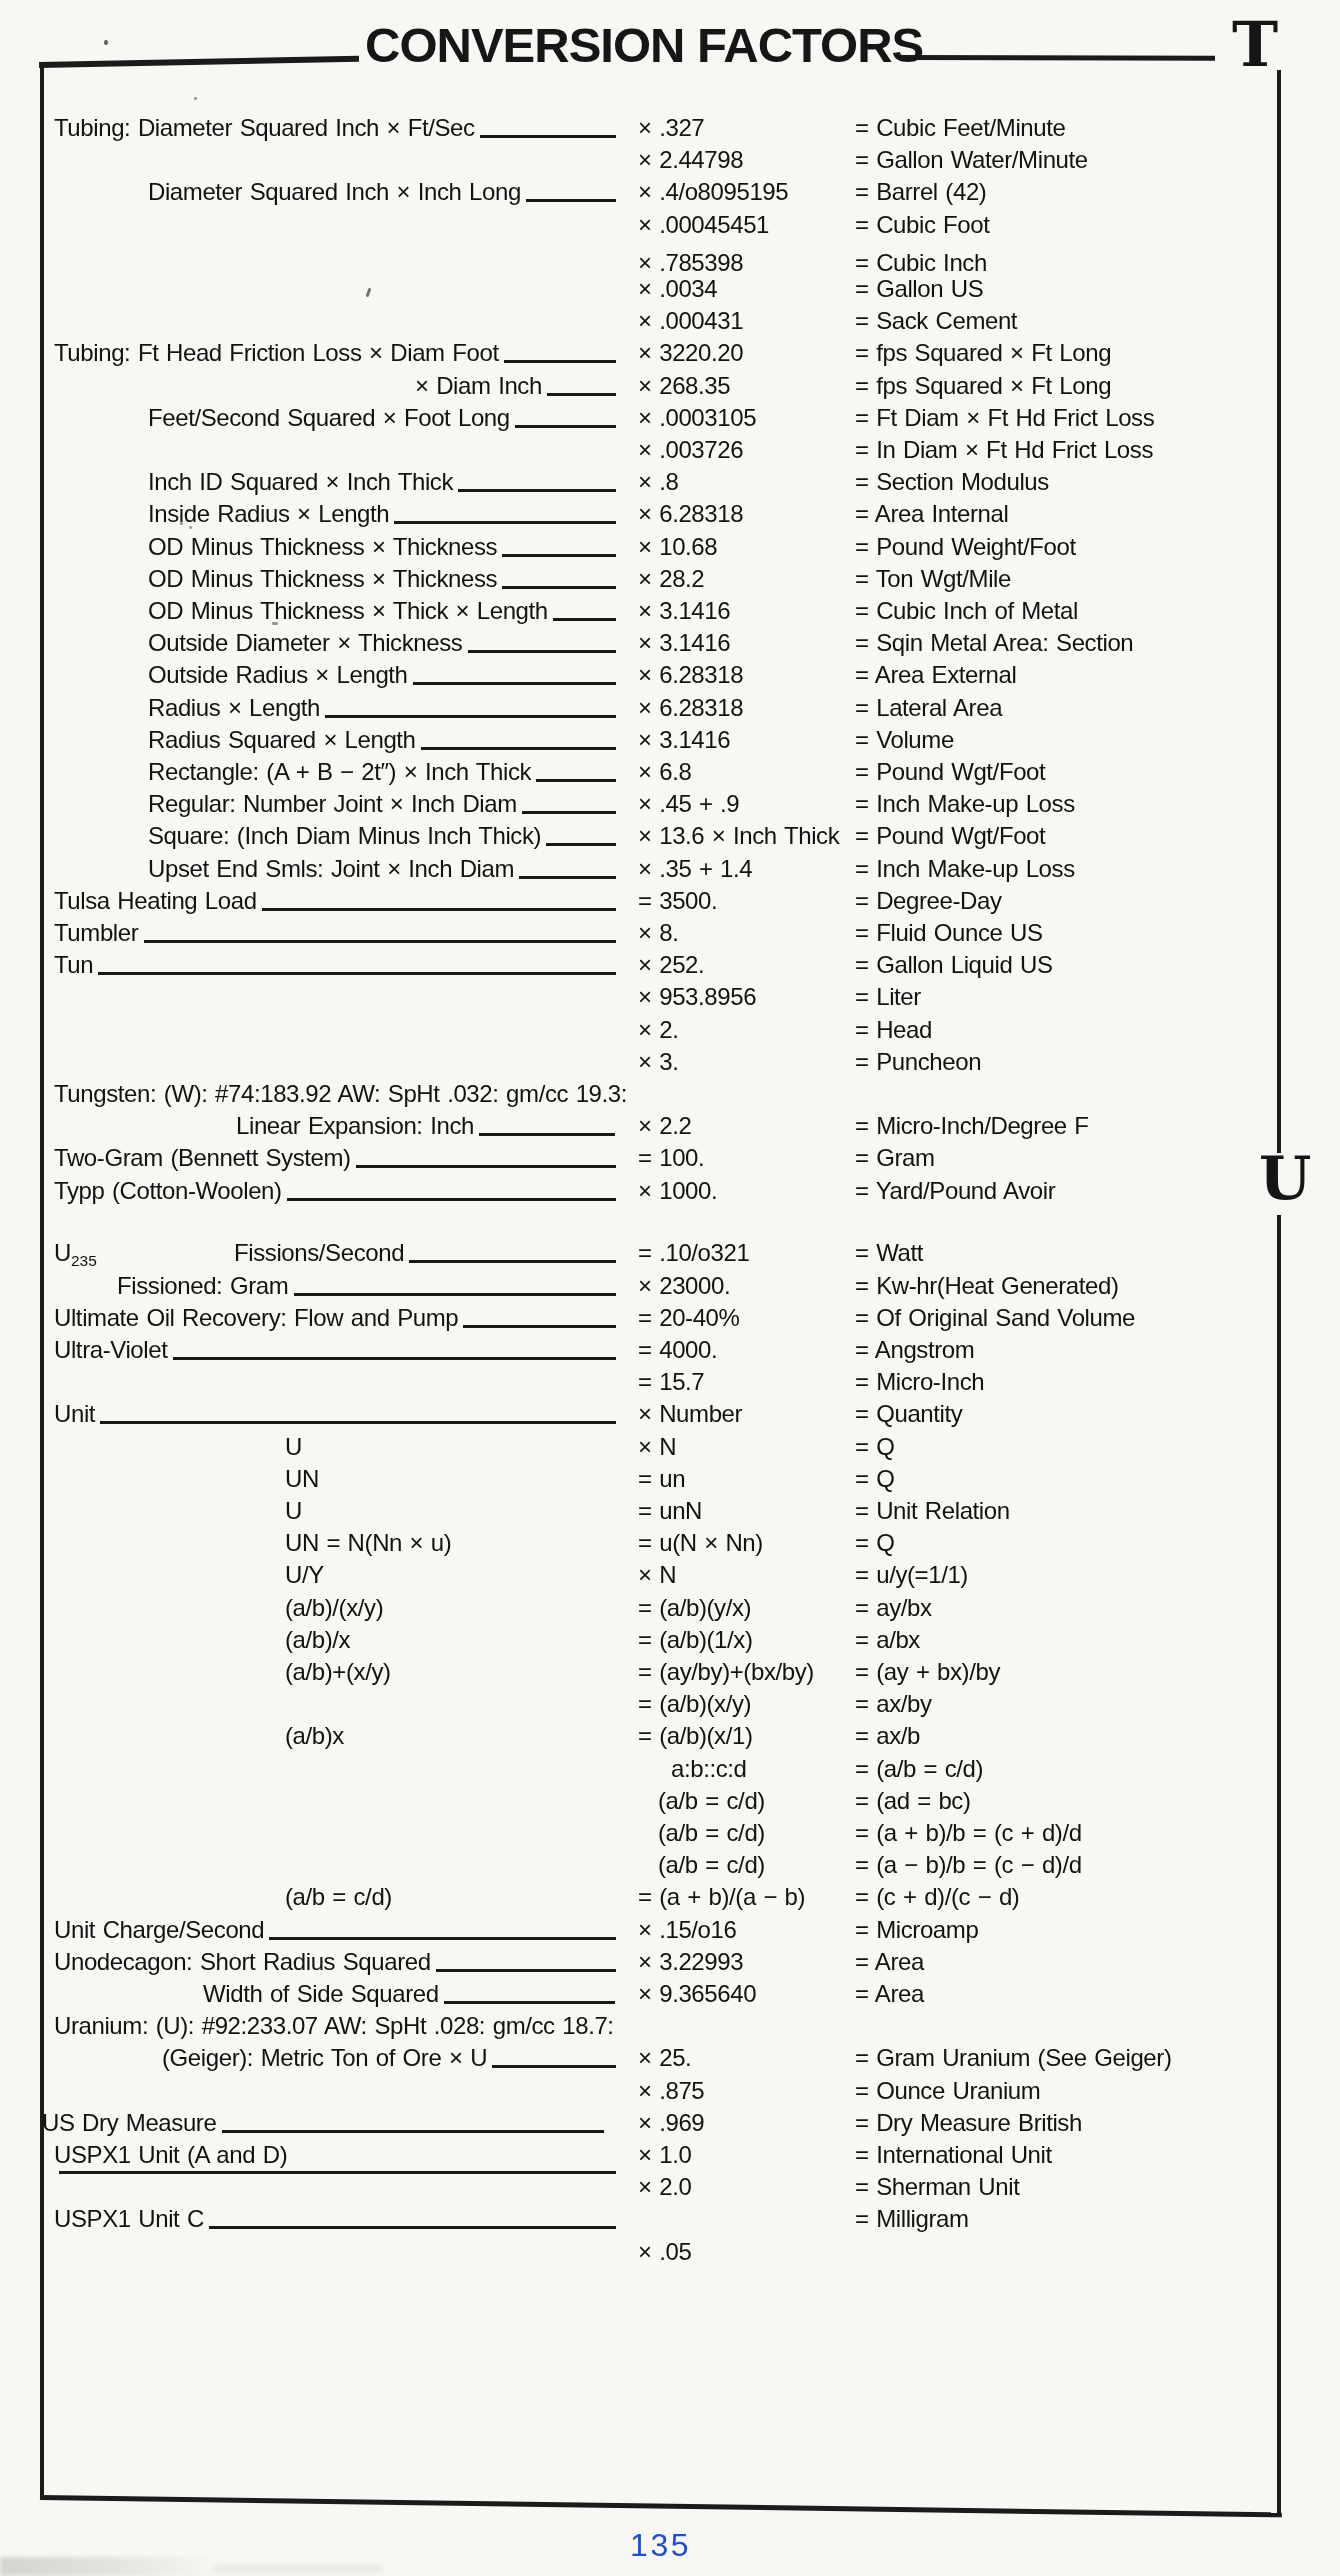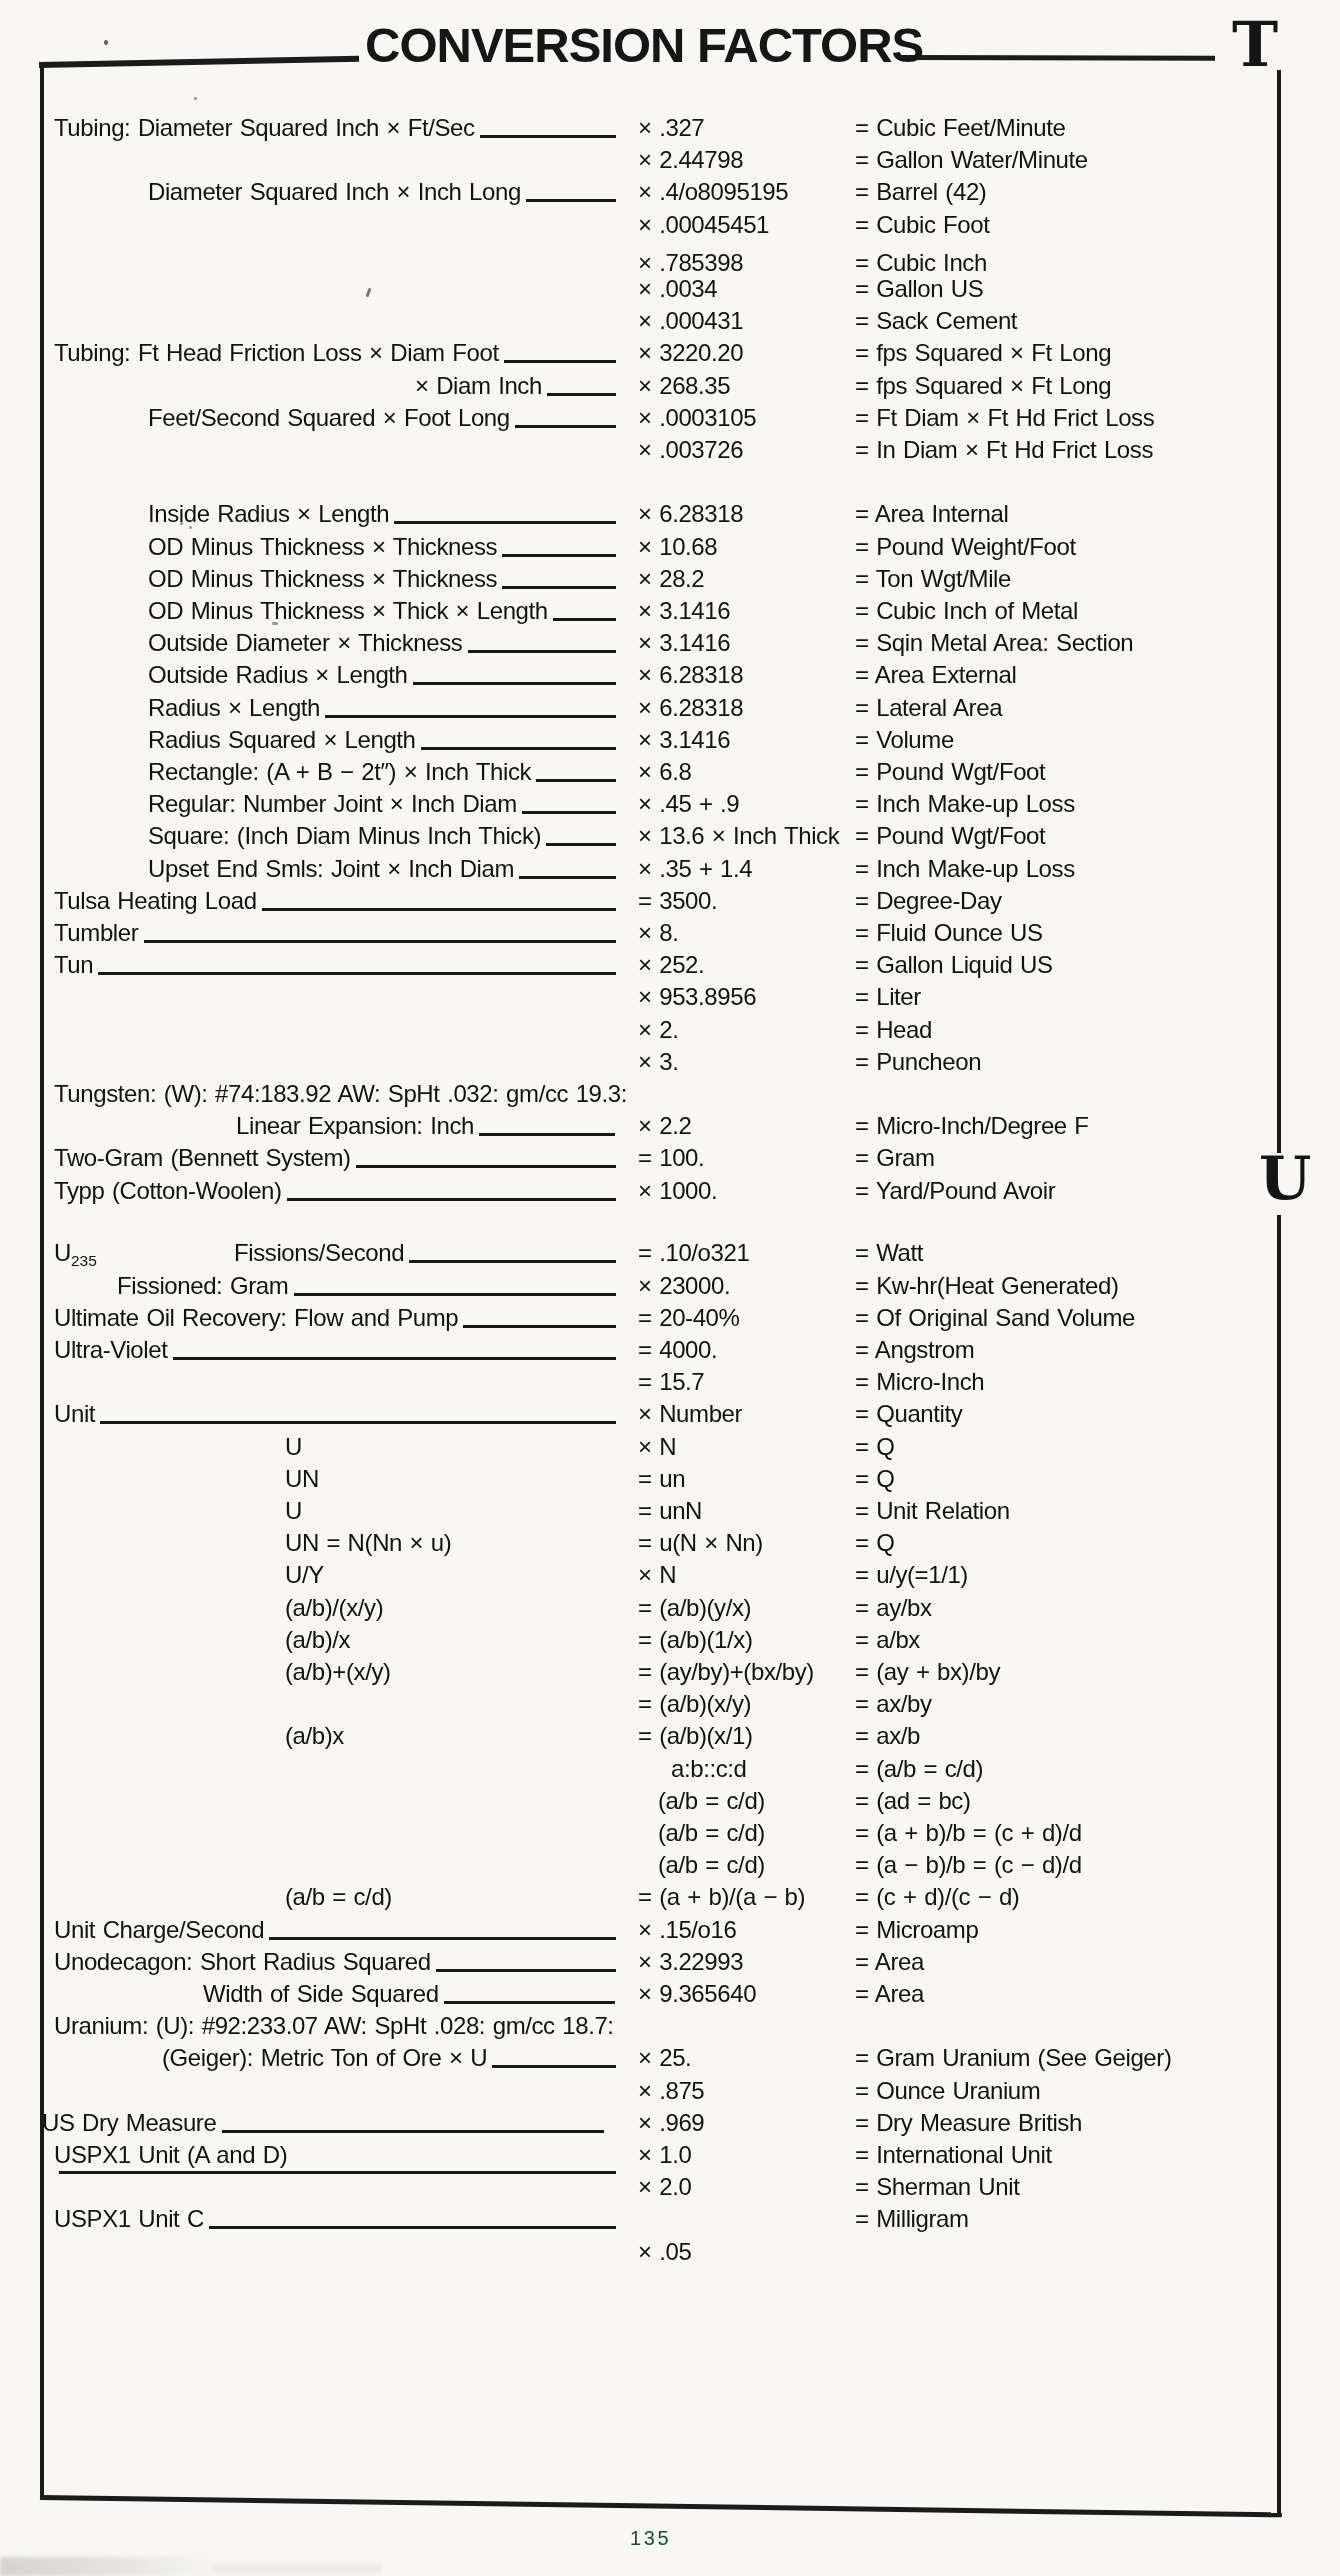--- a/index.html
+++ b/index.html
@@ -34,21 +34,21 @@
   
   .tablewrap{position:absolute;left:0;top:0;width:1340px;height:2576px;}
   .row{position:absolute;left:0;width:1309px;height:32px;}
   .lblwrap{position:absolute;top:0;height:32px;display:flex;}
   .lbl{white-space:nowrap;font-size:24px;line-height:32px;letter-spacing:-0.4px;word-spacing:1.3px;color:#121212;}
   .lbl .sub{font-size:15.5px;vertical-align:-5.2px;letter-spacing:0;}
   .fill{flex:1 1 auto;border-bottom:3.2px solid #181818;margin:0 1.3px 5.8px 5.2px;min-width:0;}
   .mid,.rgt{position:absolute;top:0;white-space:nowrap;font-size:24px;line-height:32px;letter-spacing:-0.4px;word-spacing:1.3px;color:#121212;}
   .rgt{left:855px;}
   
-  .page-number{position:absolute;left:630px;top:2527px;font-size:20px;letter-spacing:2.6px;color:#14532d;}
+  .page-number{position:absolute;left:630px;top:2527px;font-size:32px;letter-spacing:2.6px;color:#1d4ed8;}
   .scan-strip{
     position:absolute;left:0;top:2557px;width:220px;height:19.4px;
     background:linear-gradient(90deg,#b7b6b1 0%,#d6d5d0 55%,rgba(214,213,208,0) 100%);
     opacity:.55;filter:blur(1.9px);
   }
   .scan-strip2{
     position:absolute;left:214px;top:2564px;width:168px;height:9px;
     background:#cfcec9;opacity:.3;filter:blur(1.9px);
   }
   .speck{position:absolute;background:#3a3a3a;border-radius:50%;}
@@ -127,20 +127,28 @@
           <span class="lbl">Feet/Second Squared × Foot Long</span>
           <span class="fill"></span>
         </div>
         <span class="mid" style="left: 638px;">× .0003105</span>
         <span class="rgt">= Ft Diam × Ft Hd Frict Loss</span>
       </div>
       <div class="row" style="top: 434px;">
         <span class="mid" style="left: 638px;">× .003726</span>
         <span class="rgt">= In Diam × Ft Hd Frict Loss</span>
       </div>
+      <div class="row" style="top: 466px;">
+        <div class="lblwrap" style="left: 148px; width: 469px;">
+          <span class="lbl">Inch ID Squared × Inch Thick</span>
+          <span class="fill"></span>
+        </div>
+        <span class="mid" style="left: 638px;">× .8</span>
+        <span class="rgt">= Section Modulus</span>
+      </div>
       <div class="row" style="top: 498px;">
         <div class="lblwrap" style="left: 148px; width: 469px;">
           <span class="lbl">Inside Radius × Length</span>
           <span class="fill"></span>
         </div>
         <span class="mid" style="left: 638px;">× 6.28318</span>
         <span class="rgt">= Area Internal</span>
       </div>
       <div class="row" style="top: 531px;">
         <div class="lblwrap" style="left: 148px; width: 469px;">

